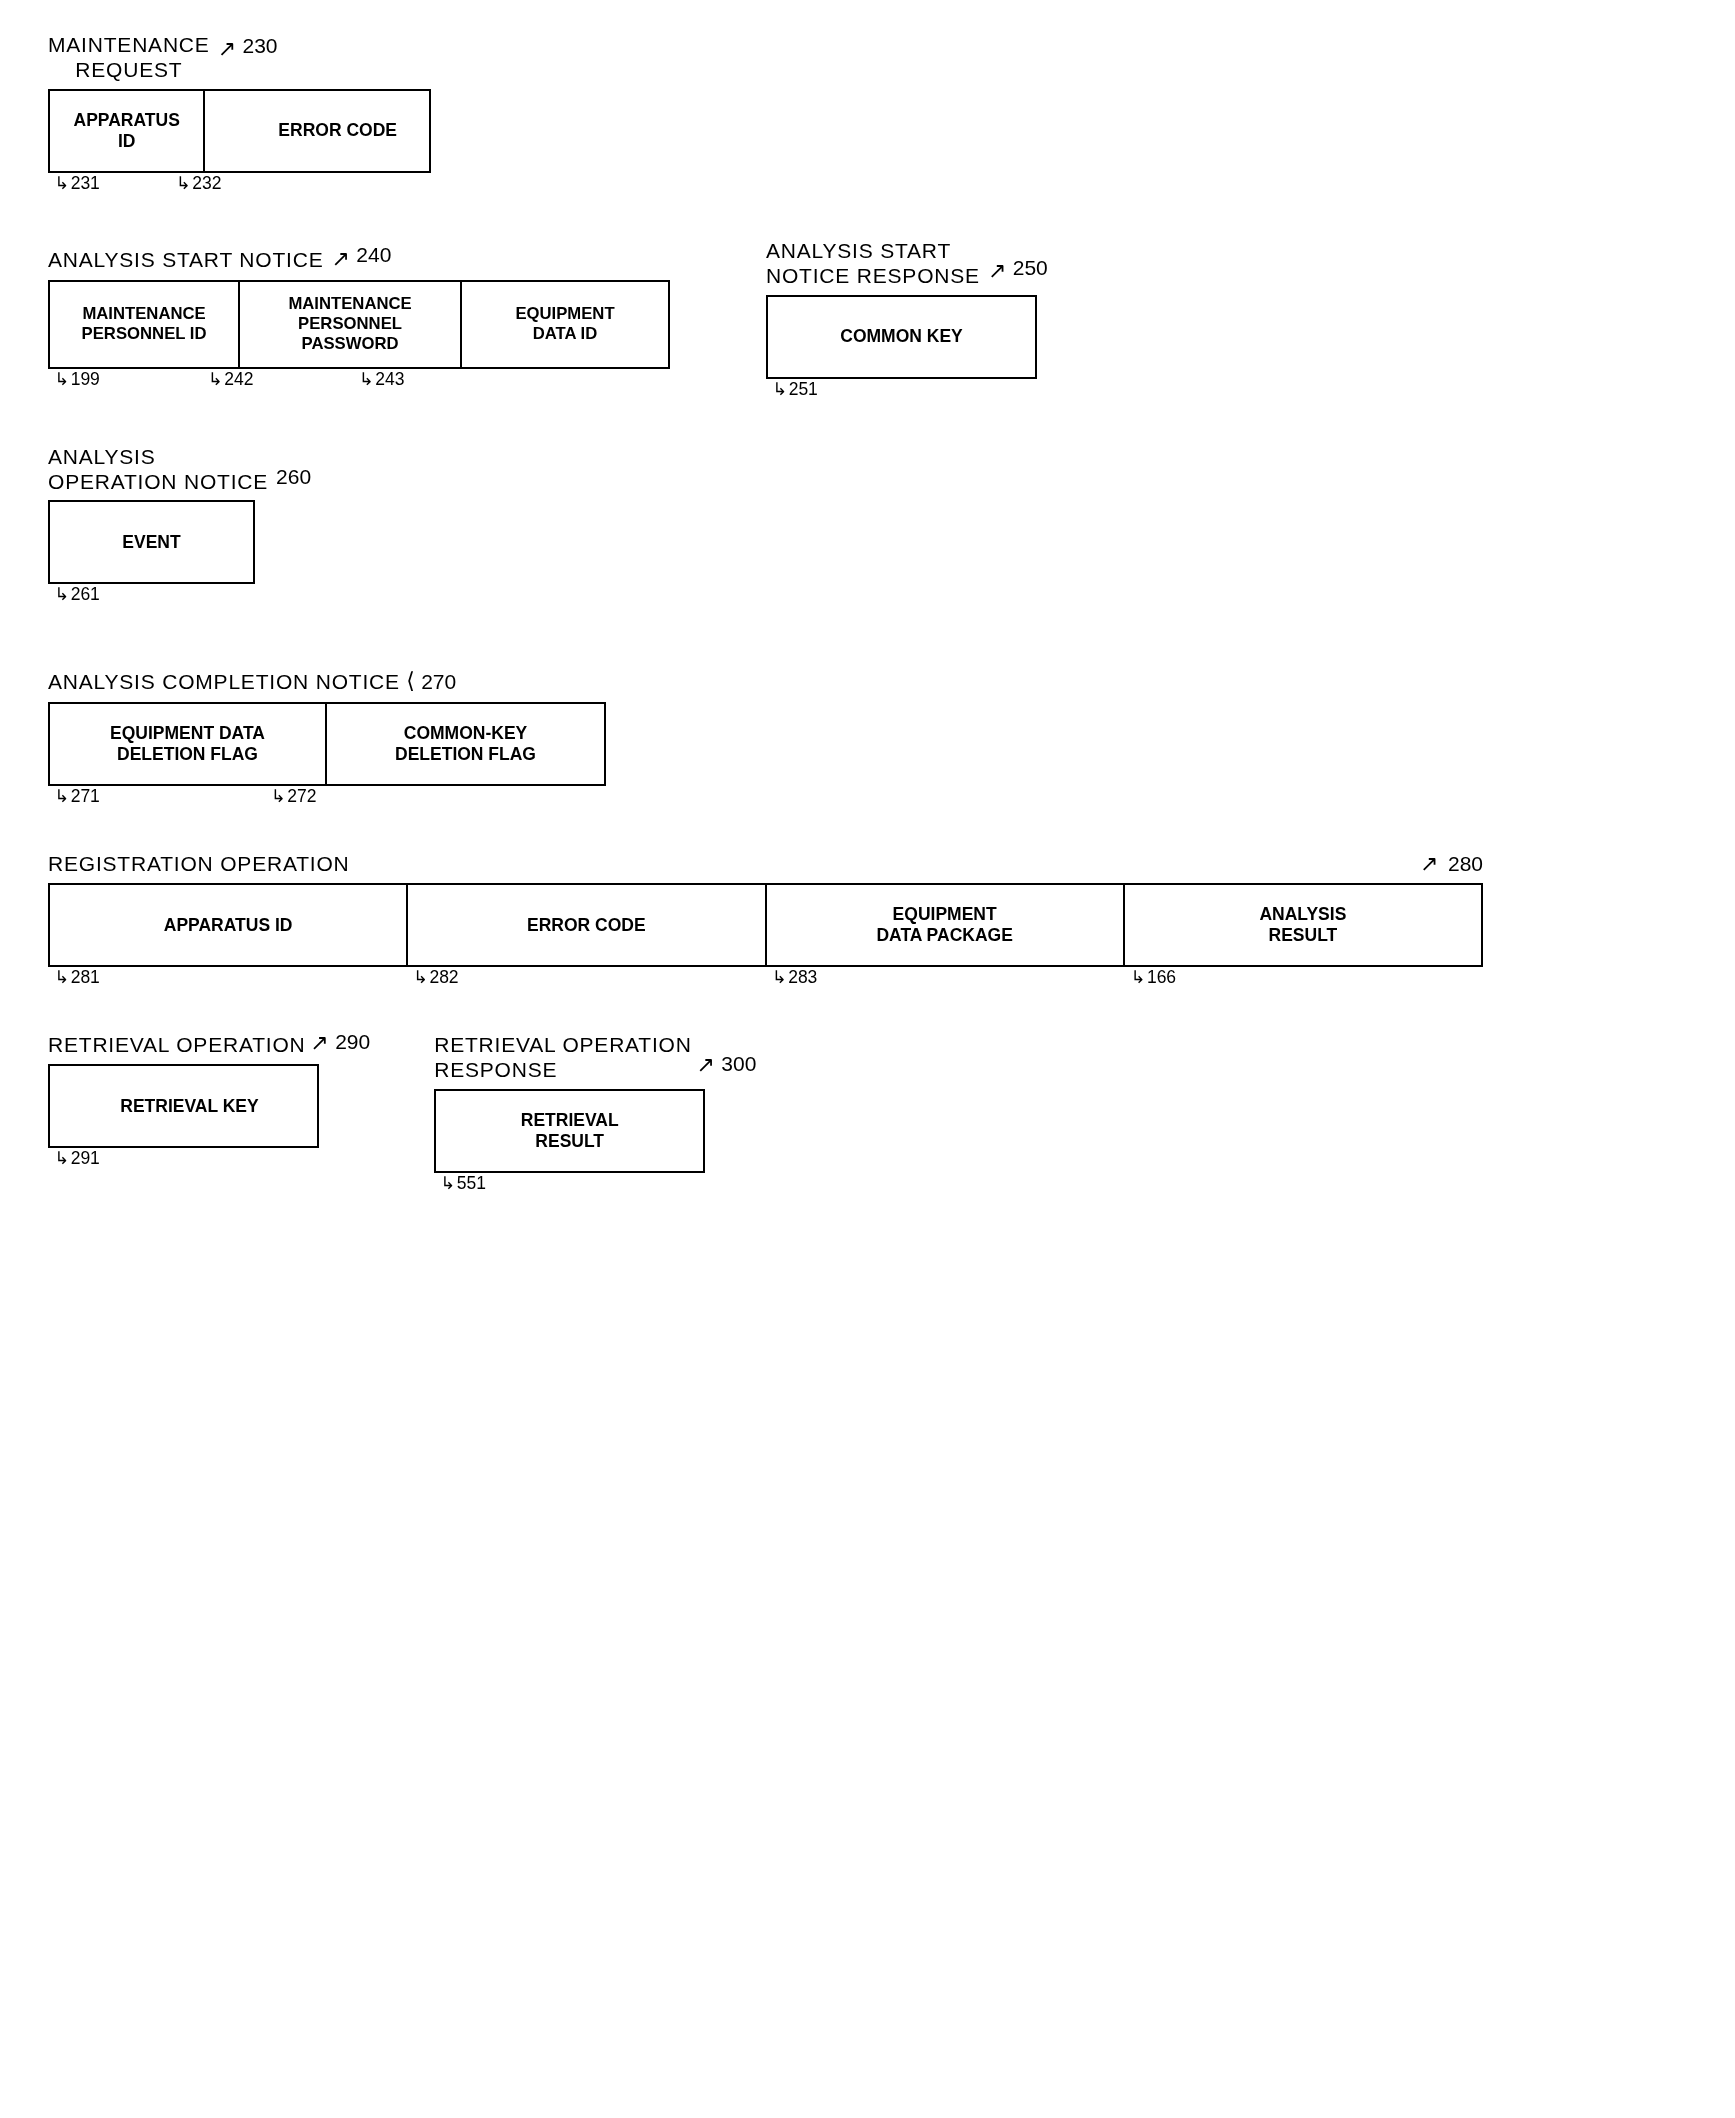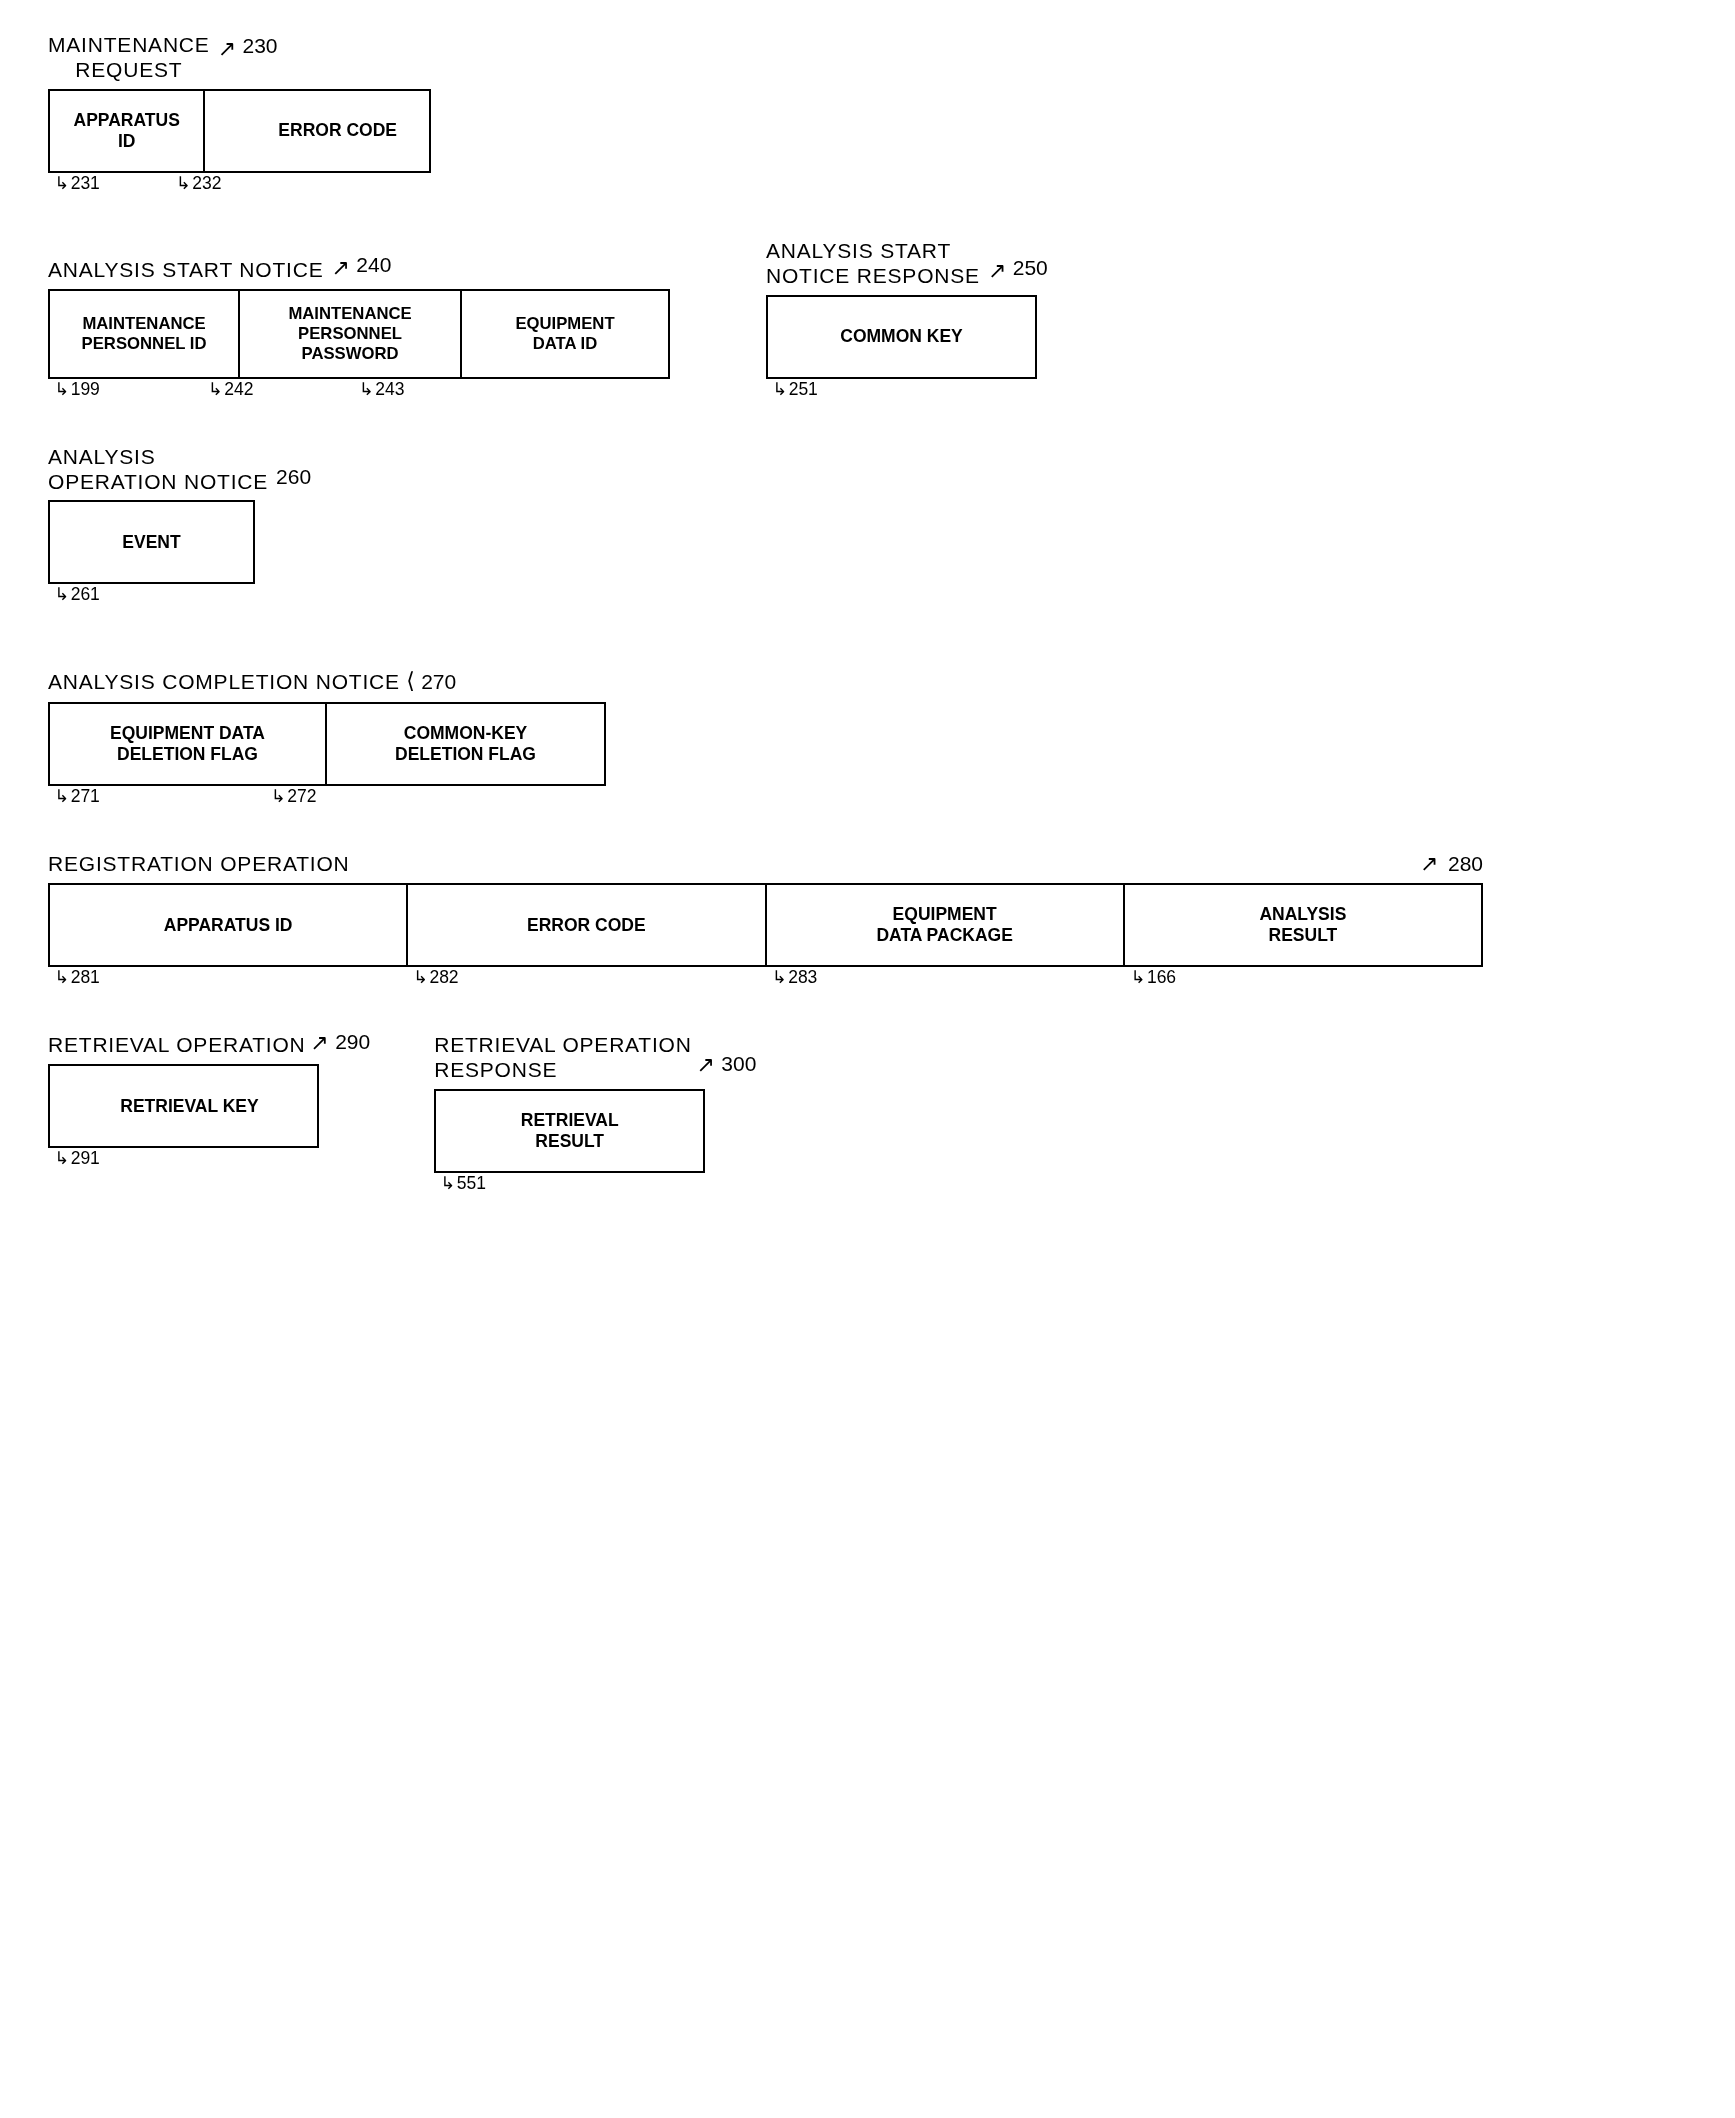--- a/index.html
+++ b/index.html
@@ -78,21 +78,21 @@
       <div style="width:159px; padding-left:48px;">
         <div style="display:flex; align-items:center;">
           <span style="font-size:17.5px; margin-right:1.6px;">↳</span>
           <span style="font-size:17.5px;">232</span>
         </div>
       </div>
     </div>
   </div>
 </div>
 
-<div style="display:flex; align-items:flex-end; gap:96px; margin-bottom:44px;">
+<div style="display:flex; align-items:center; gap:96px; margin-bottom:44px;">
 
   <div>
     <div style="display:flex; align-items:center; margin-bottom:6.4px;">
       <span class="section-label">ANALYSIS START NOTICE</span>
       <span style="font-size:22px; margin-left:8px; position:relative; top:-1.6px;">↗</span>
       <span class="ref-num" style="position:relative; top:-4.8px;">240</span>
     </div>
     <div>
       <div class="box-row" style="width:622px;">
         <div class="box-cell" style="width:191px; min-height:80px; font-size:16.7px;">MAINTENANCE<br>PERSONNEL ID</div>

